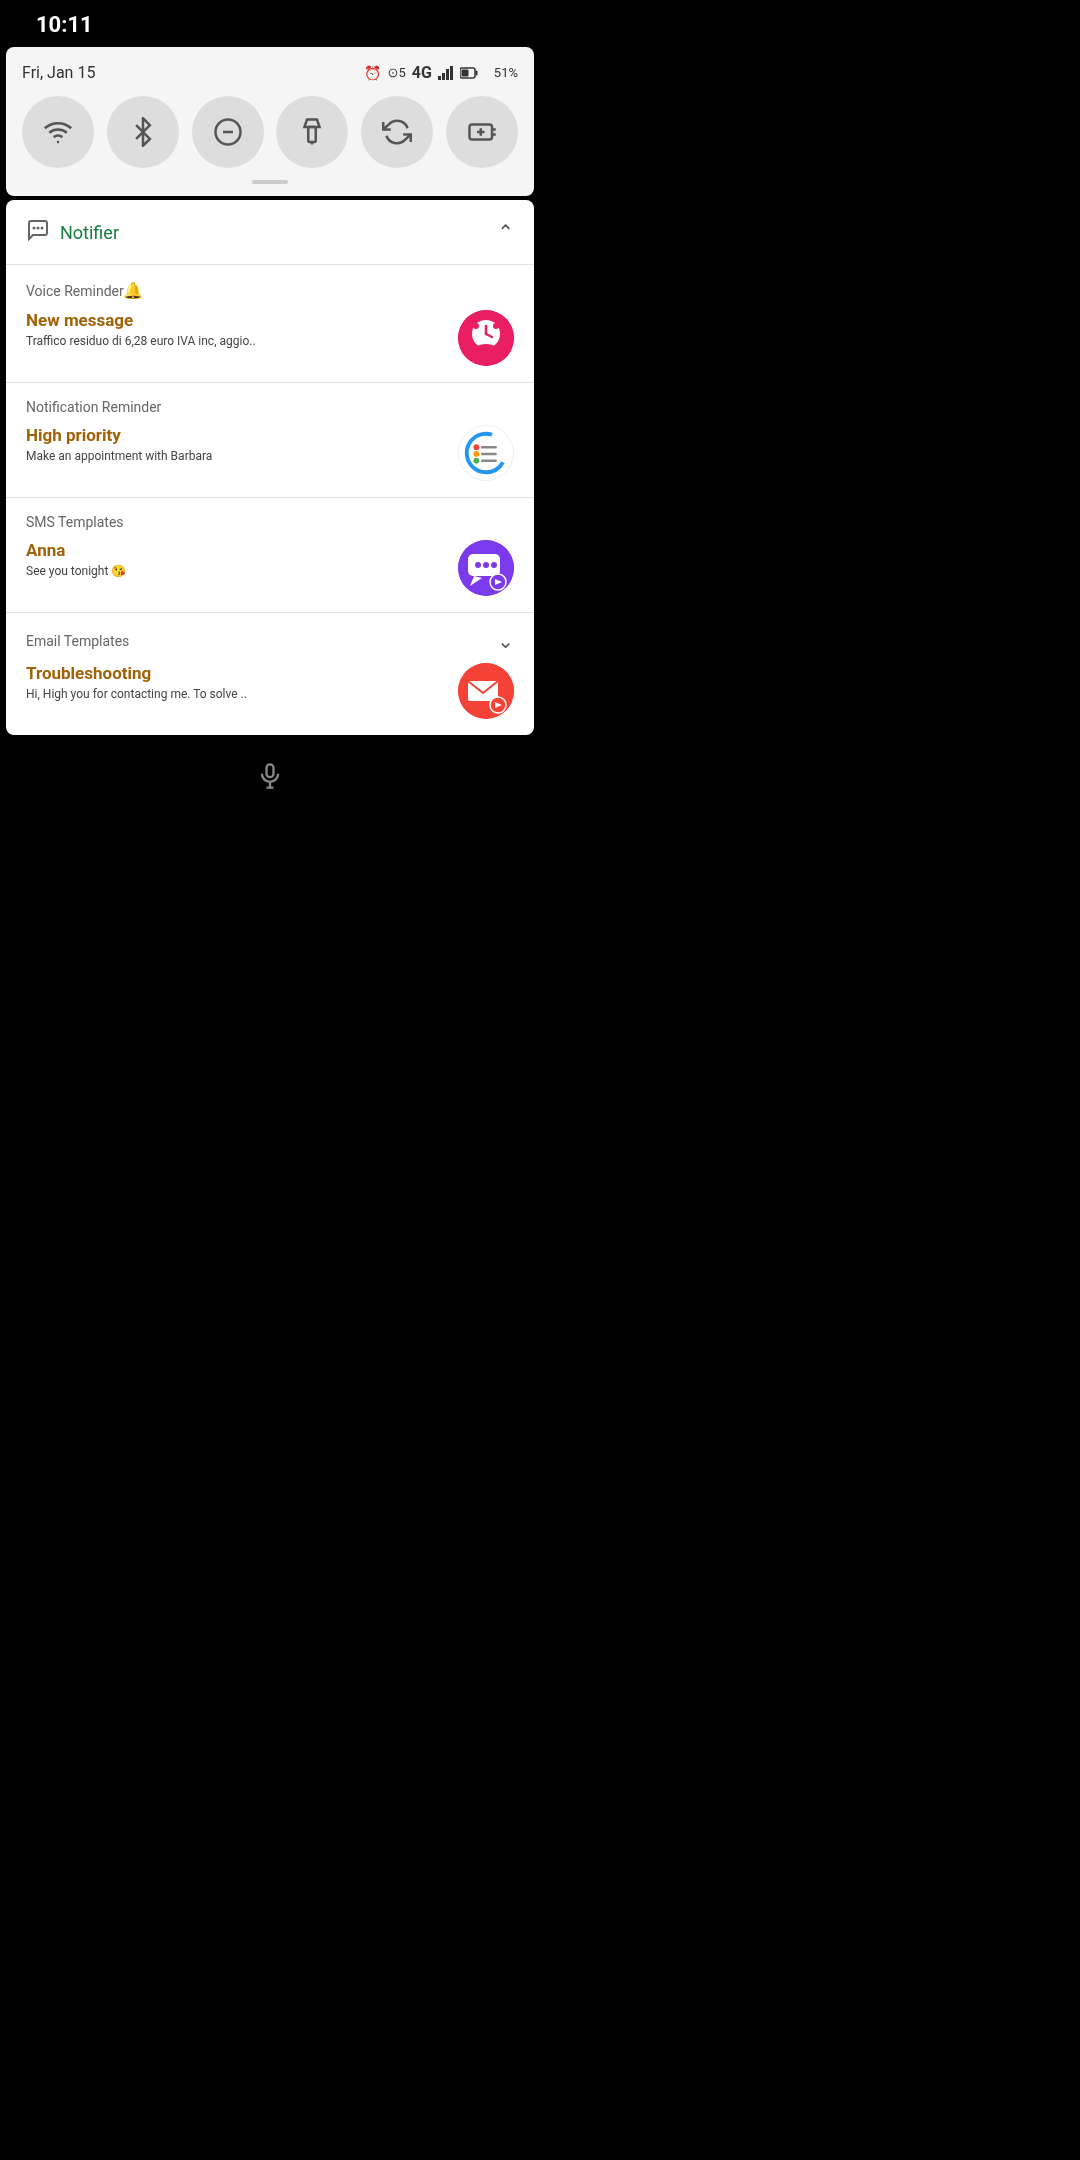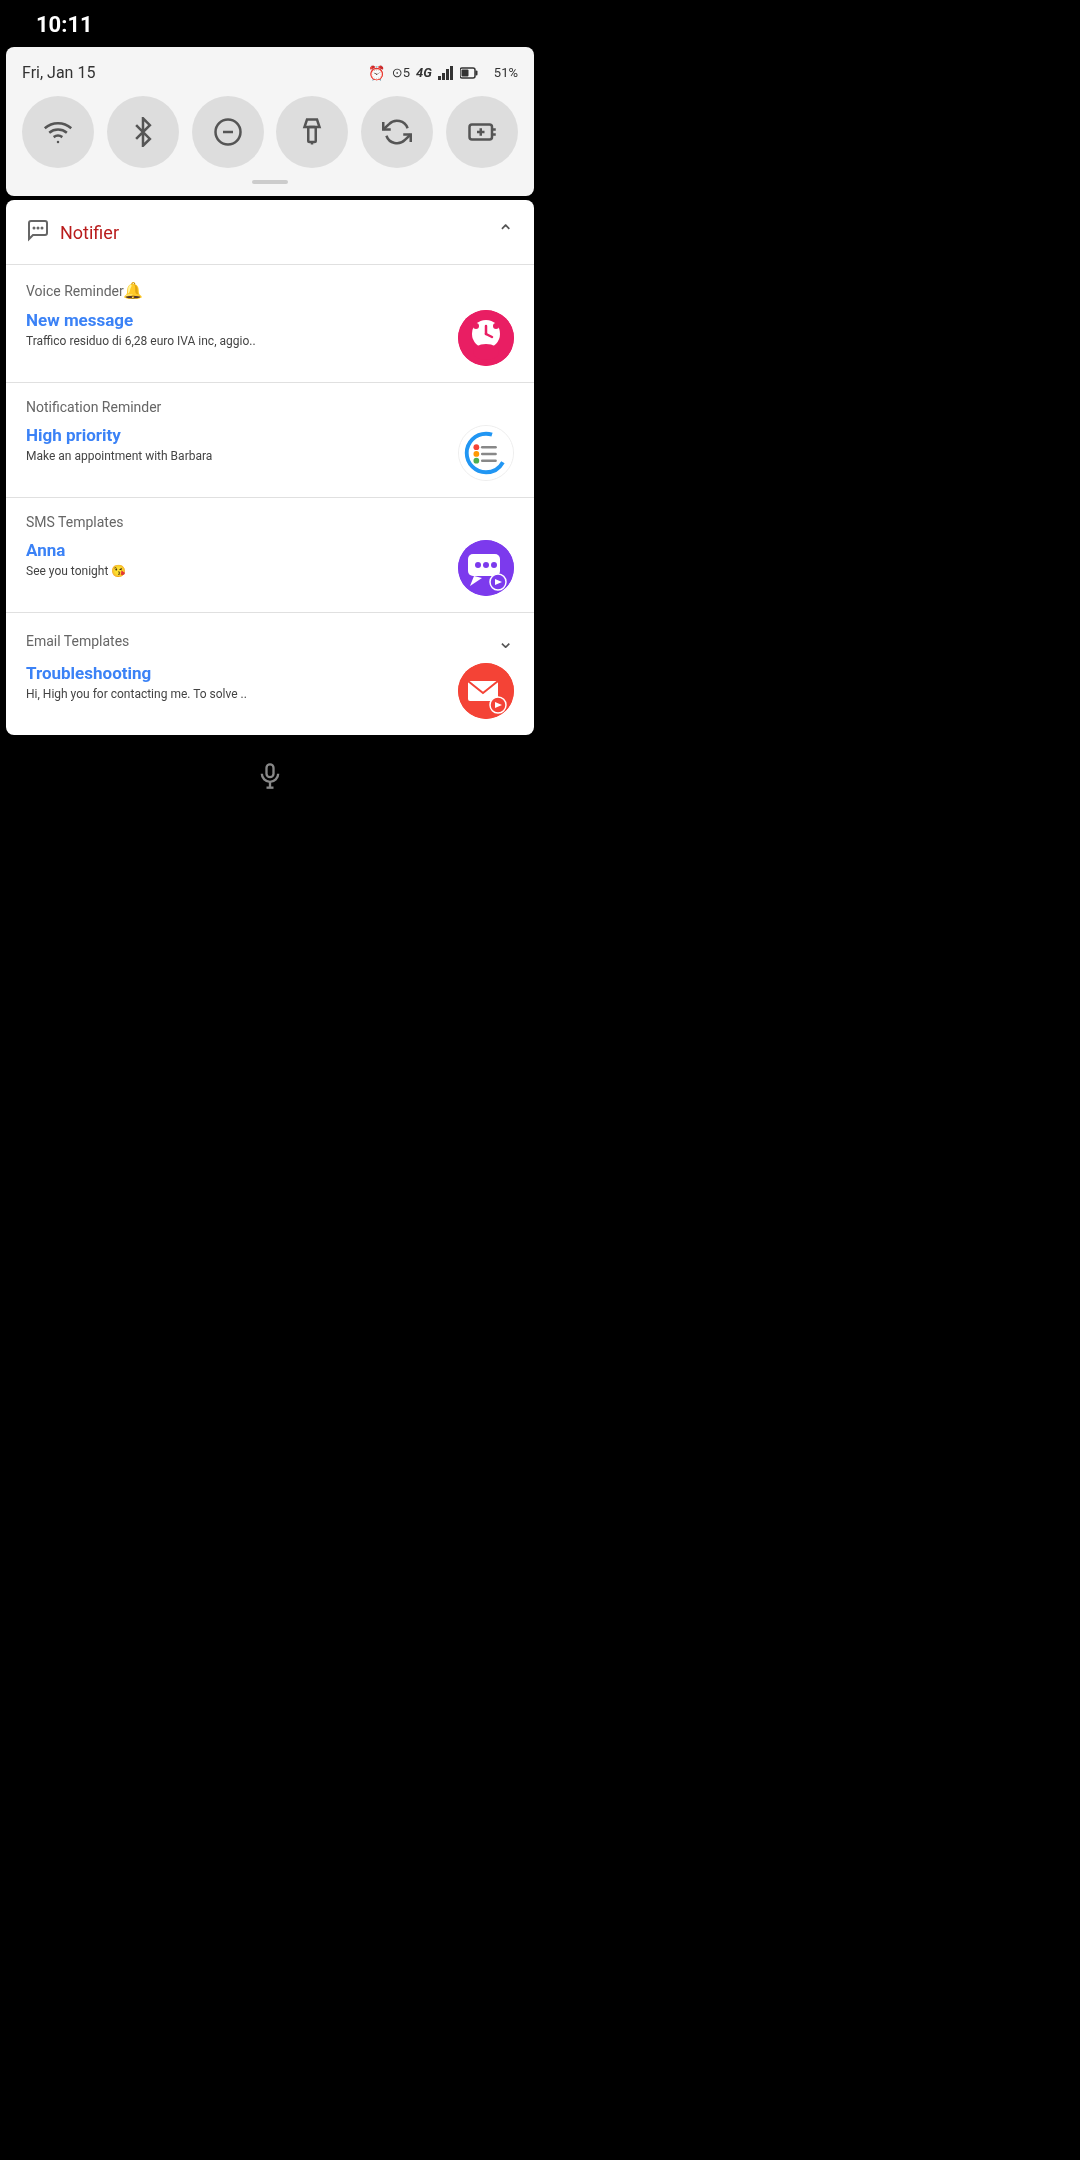--- a/index.html
+++ b/index.html
@@ -107,21 +107,21 @@
     .notifier-header-left {
       display: flex;
       align-items: center;
       gap: 10px;
     }
     .notifier-icon {
       color: #666;
     }
     .notifier-title {
       font-size: 18px;
-      color: #b91c1c;
+      color: #15803d;
     }
     .chevron-up {
       color: #555;
       font-size: 20px;
     }
 
     
     .notif-card {
       border-bottom: 1px solid #e0e0e0;
       padding: 16px 20px;
@@ -149,21 +149,21 @@
       align-items: flex-start;
       justify-content: space-between;
       gap: 12px;
     }
     .notif-text {
       flex: 1;
     }
     .notif-title {
       font-size: 17px;
       font-weight: bold;
-      color: #3b82f6;
+      color: #a16207;
       margin-bottom: 4px;
     }
     .notif-desc {
       font-size: 12px;
       color: #444;
     }
     .notif-avatar {
       width: 56px;
       height: 56px;
       border-radius: 50%;
@@ -237,21 +237,21 @@
 
 <div class="quick-settings">
   <div class="qs-top-row">
     <span class="qs-date">Fri, Jan 15</span>
     <div class="qs-status-icons">
 
       <span>⏰</span>
 
       <span style="font-size:13px;">⊙5</span>
 
-      <span style="font-weight:bold;font-size:13px;font-style:italic;">4G</span>
+      <span style="font-weight:bold;font-size:16px;">4G</span>
 
       <span>
         <svg width="16" height="14" viewBox="0 0 16 14" style="display:inline-block;vertical-align:middle;">
           <rect x="0" y="10" width="3" height="4" fill="#333"></rect>
           <rect x="4" y="7" width="3" height="7" fill="#333"></rect>
           <rect x="8" y="3" width="3" height="11" fill="#333"></rect>
           <rect x="12" y="0" width="3" height="14" fill="#333"></rect>
         </svg>
       </span>
 

